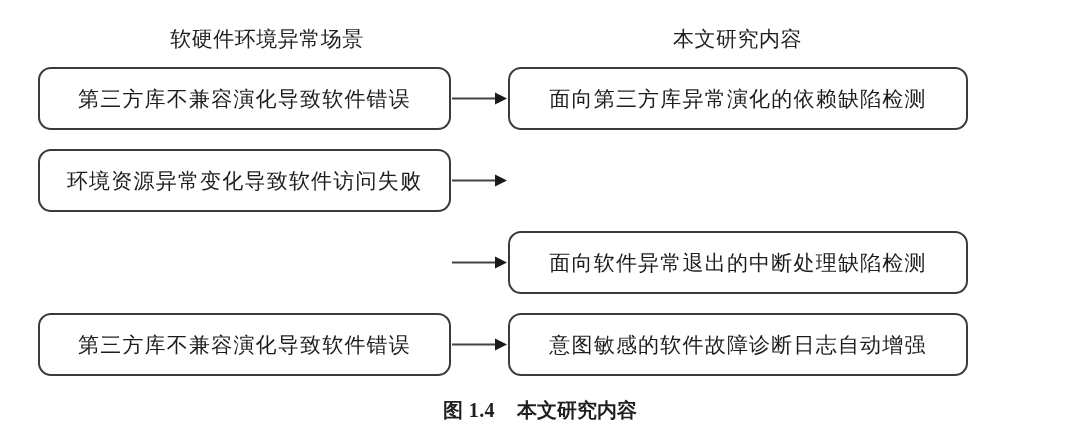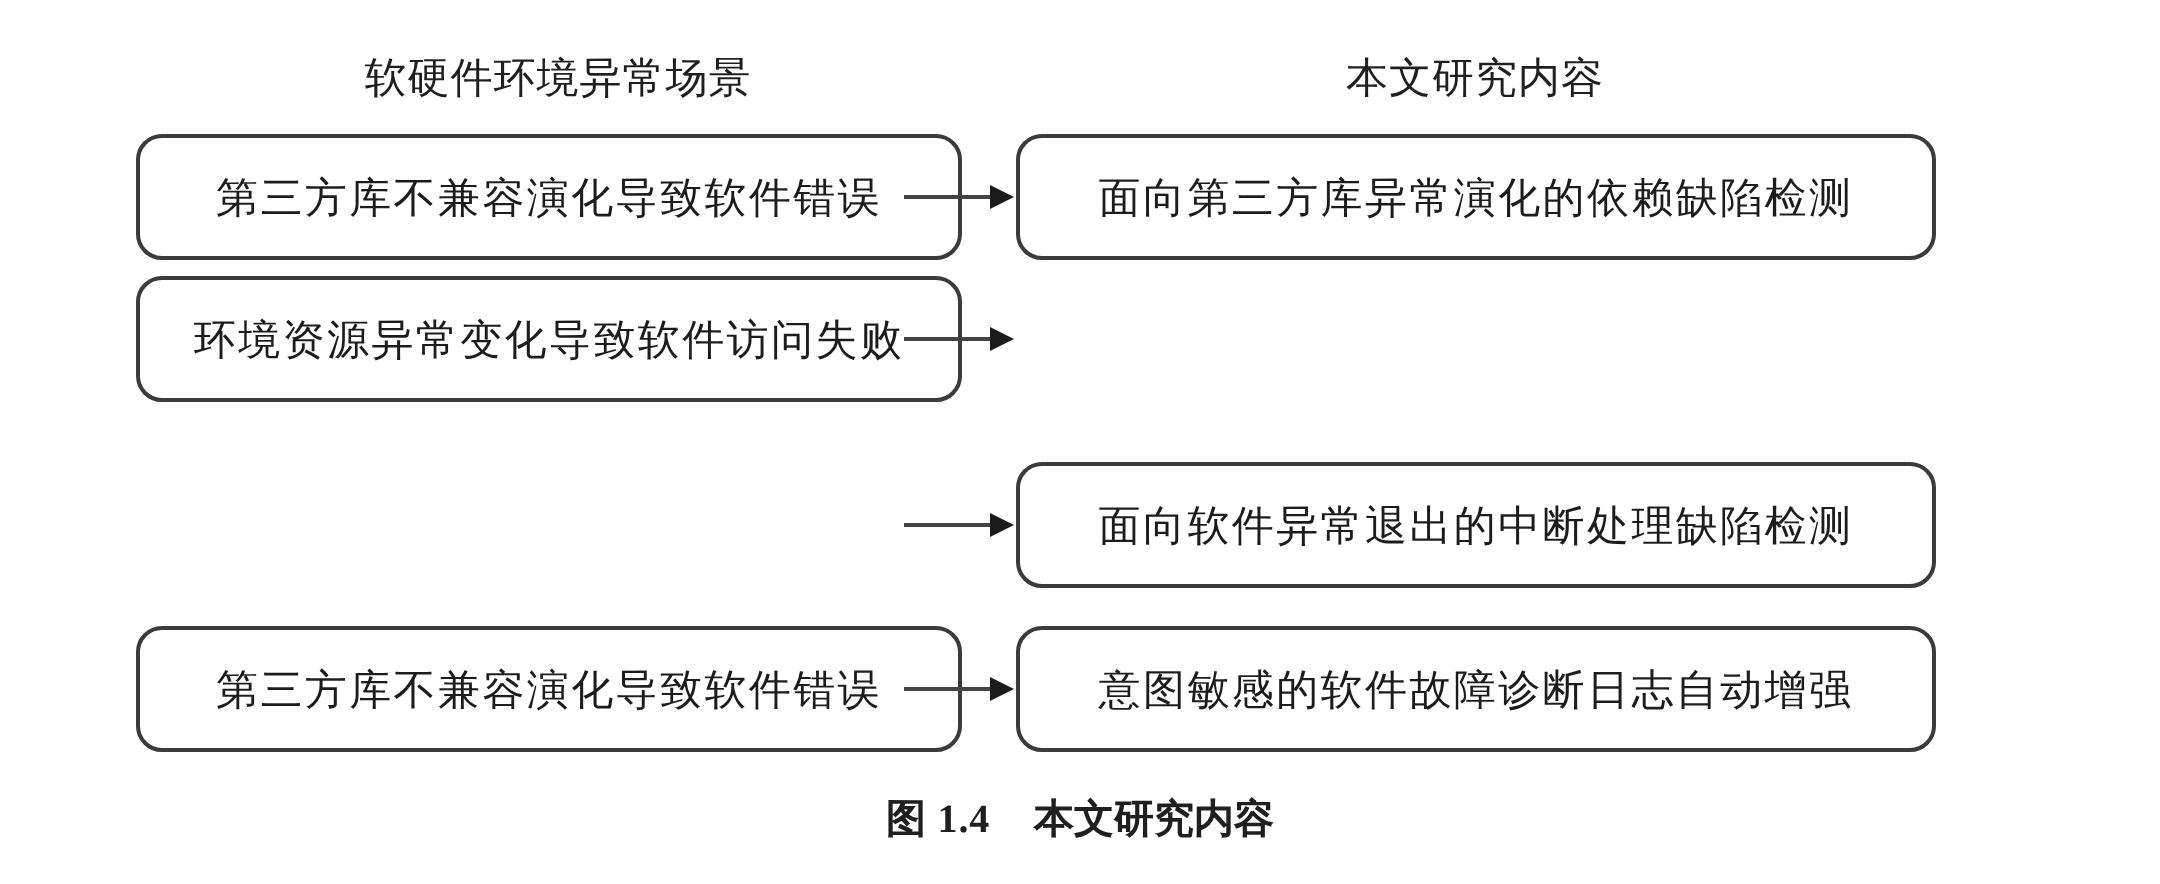--- a/index.html
+++ b/index.html
@@ -24,48 +24,48 @@
   .col-header {
     position: absolute;
     top: 25px;
     font-size: 21px;
     line-height: 28px;
     letter-spacing: 0.5px;
     color: #1f1f1f;
     white-space: nowrap;
     text-align: center;
   }
-  .col-header.left  { left: 16px;    width: 478px; padding-left: 24px; }
+  .col-header.left  { left: 4px;    width: 478px; padding-left: 24px; }
   .col-header.right { left: 500px; width: 475px; }
 
   
   .flow-row {
     position: absolute;
     left: 0;
     width: 1080px;
     height: 63px;
   }
   .flow-row.r0 { top: 67px;  }
-  .flow-row.r1 { top: 138px; }
+  .flow-row.r1 { top: 149px; }
   .flow-row.r2 { top: 231px; }
   .flow-row.r3 { top: 313px; }
 
   .node-box {
     position: absolute;
     top: 0;
     height: 63px;
     box-sizing: border-box;
     border: 2px solid #3b3b3b;
     border-radius: 13px;
     background: #ffffff;
     display: flex;
     align-items: center;
     justify-content: center;
   }
-  .node-box.scene    { left: 38px;  width: 413px; margin-left: 30px; }
+  .node-box.scene    { left: 38px;  width: 413px; }
   .node-box.research { left: 508px; width: 460px; border-radius: 13px; }
 
   .node-label {
     font-size: 21px;
     line-height: 26px;
     letter-spacing: 1.2px;
     color: #1c1c1c;
     white-space: nowrap;
     user-select: none;
   }

